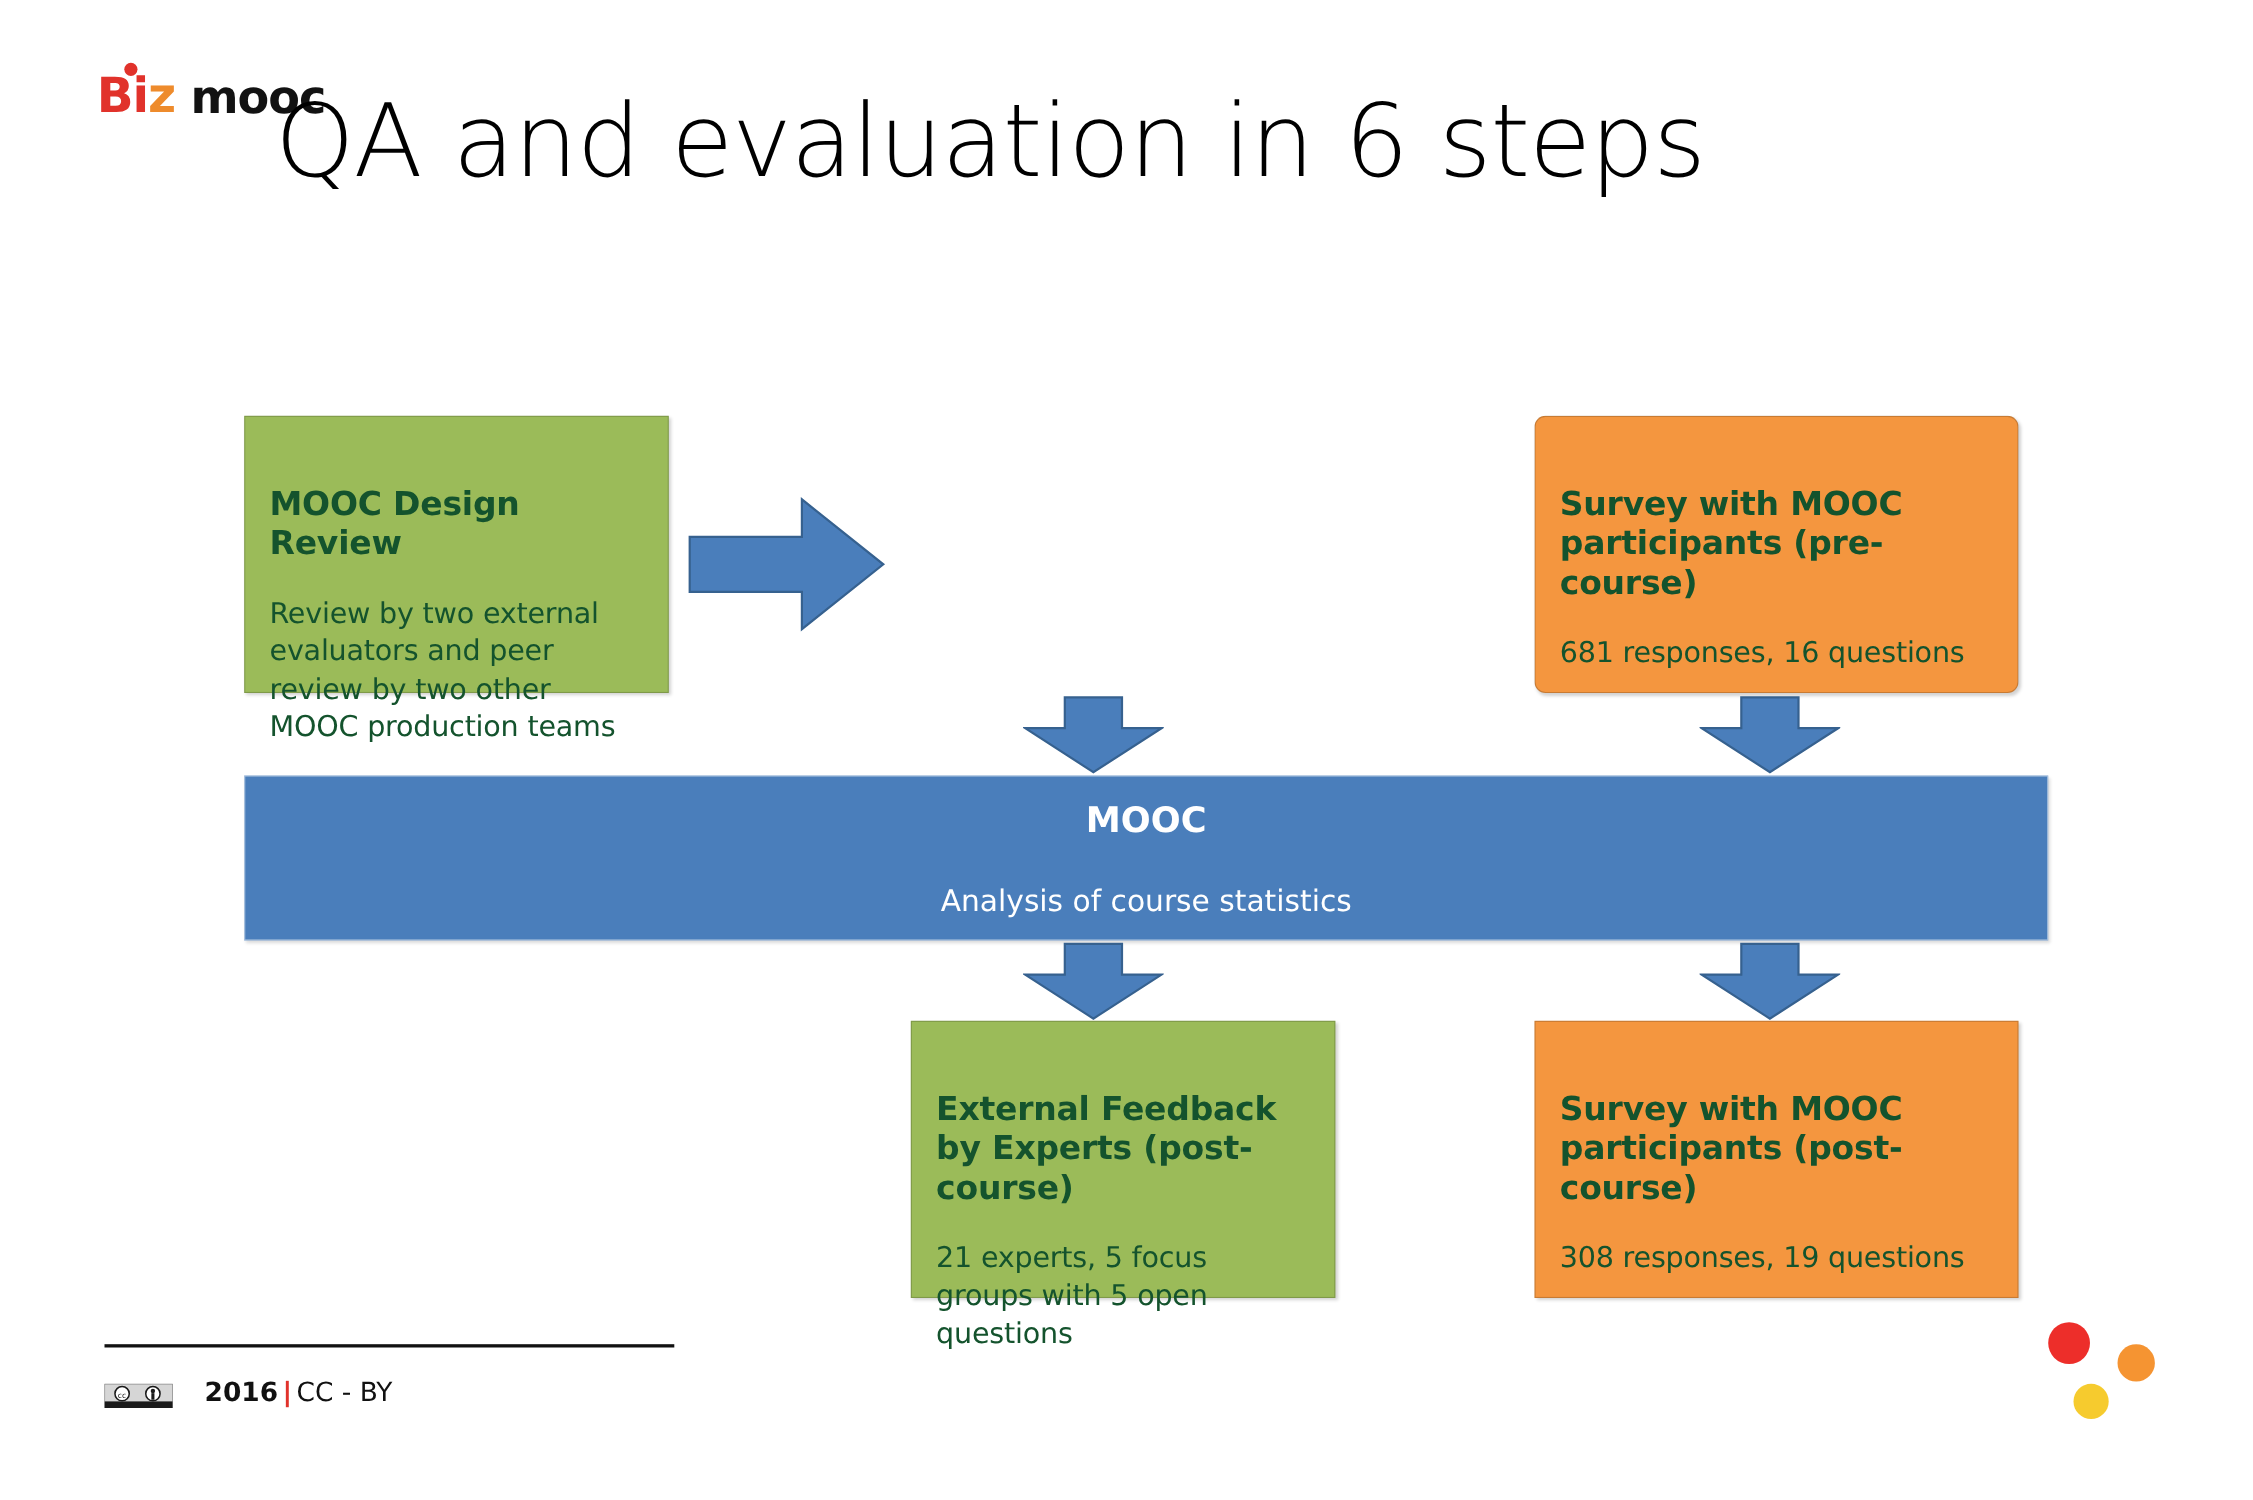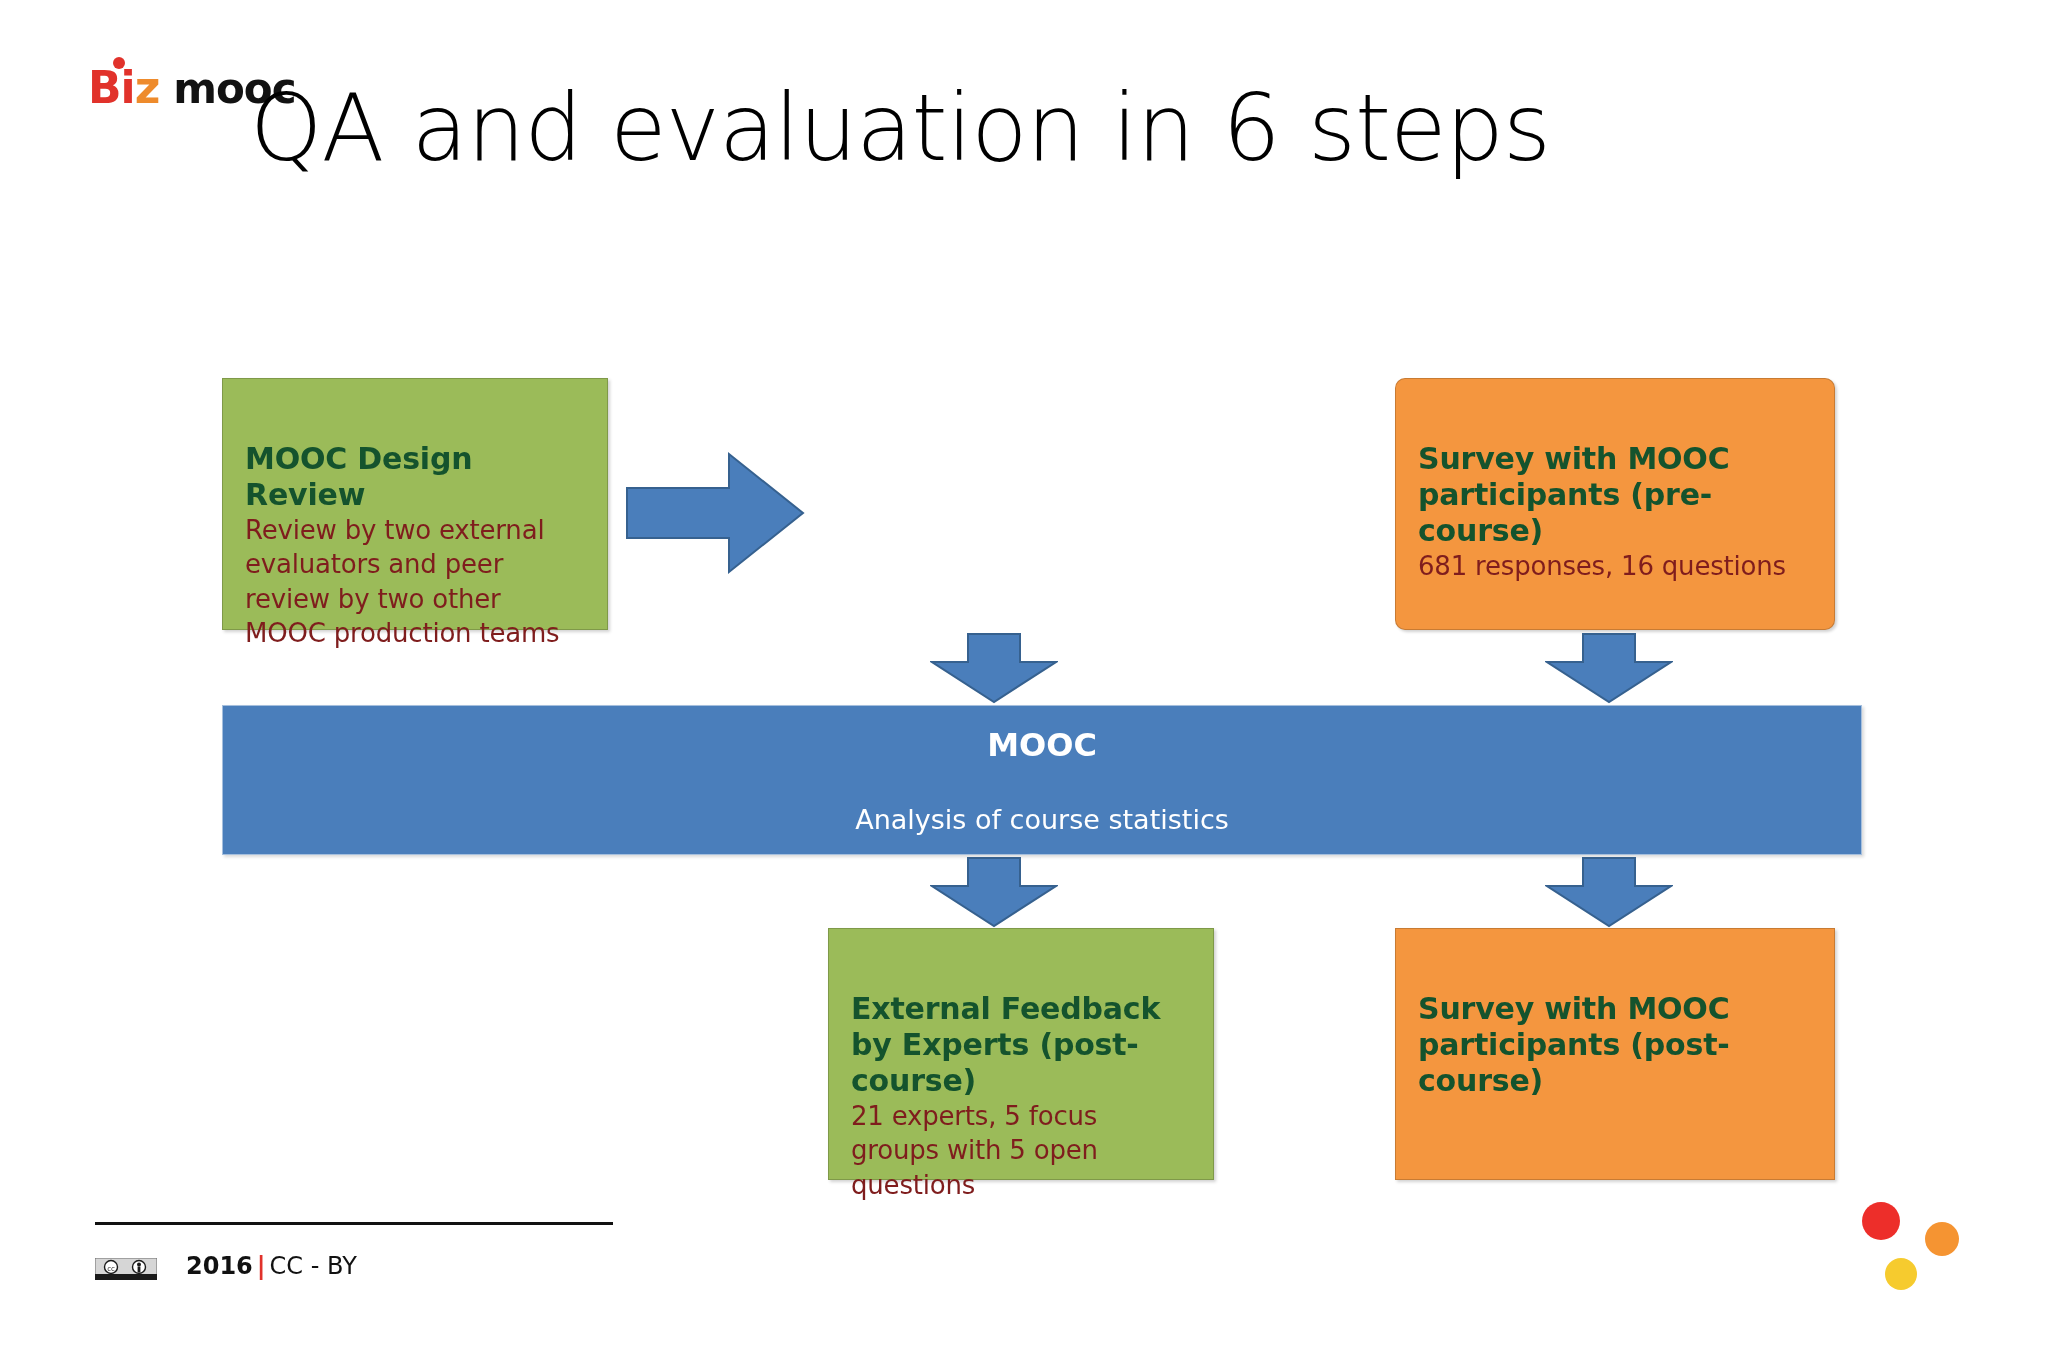--- a/index.html
+++ b/index.html
@@ -91,22 +91,23 @@
     font-weight: bold;
     color: #14532d;
     line-height: 1.20;
     letter-spacing: -0.2px;
     margin-top: 40px;
   }
   .box .body {
     font-family: "DejaVu Sans", sans-serif;
     font-size: 26px;
     font-weight: normal;
-    color: #7f1d1d;
+    color: #14532d;
     line-height: 1.32;
+    margin-top: 28px;
     letter-spacing: -0.2px;
   }
   .green  { background: #9BBB59; }
   .orange { background: #F4963F; }
 
   #box-design   { left: 222px; top: 378px; width: 386px; height: 252px; }
   #box-ext-pre  { left: 828px; top: 378px; width: 386px; height: 252px; }
   #box-sur-pre  { left: 1395px; top: 378px; width: 440px; height: 252px; border-radius: 10px; }
   #box-ext-post { left: 828px; top: 928px; width: 386px; height: 252px; }
   #box-sur-post { left: 1395px; top: 928px; width: 440px; height: 252px; }
@@ -245,20 +246,21 @@
     </svg>
   </div>
 
   <div class="box green" id="box-ext-post">
     <div class="hdr">External Feedback by Experts (post-course)</div>
     <div class="body">21 experts, 5 focus groups with 5 open questions</div>
   </div>
 
   <div class="box orange" id="box-sur-post">
     <div class="hdr">Survey with MOOC participants (post-course)</div>
+    <div class="body">308 responses, 19 questions</div>
   </div>
 
   <div id="footer-rule"></div>
 
   <div id="cc-badge">
     <svg width="62" height="22" viewBox="0 0 62 22" xmlns="http://www.w3.org/2000/svg">
       <rect x="0" y="0" width="62" height="22" fill="#d6d6d6" stroke="#6b6b6b" stroke-width="1"></rect>
       <rect x="0" y="16" width="62" height="6" fill="#1a1a1a"></rect>
       <circle cx="16" cy="9" r="6.5" fill="#ffffff" stroke="#1a1a1a" stroke-width="1.4"></circle>
       <text x="16" y="12.5" font-family="DejaVu Sans, sans-serif" font-size="7" text-anchor="middle" fill="#1a1a1a">cc</text>

